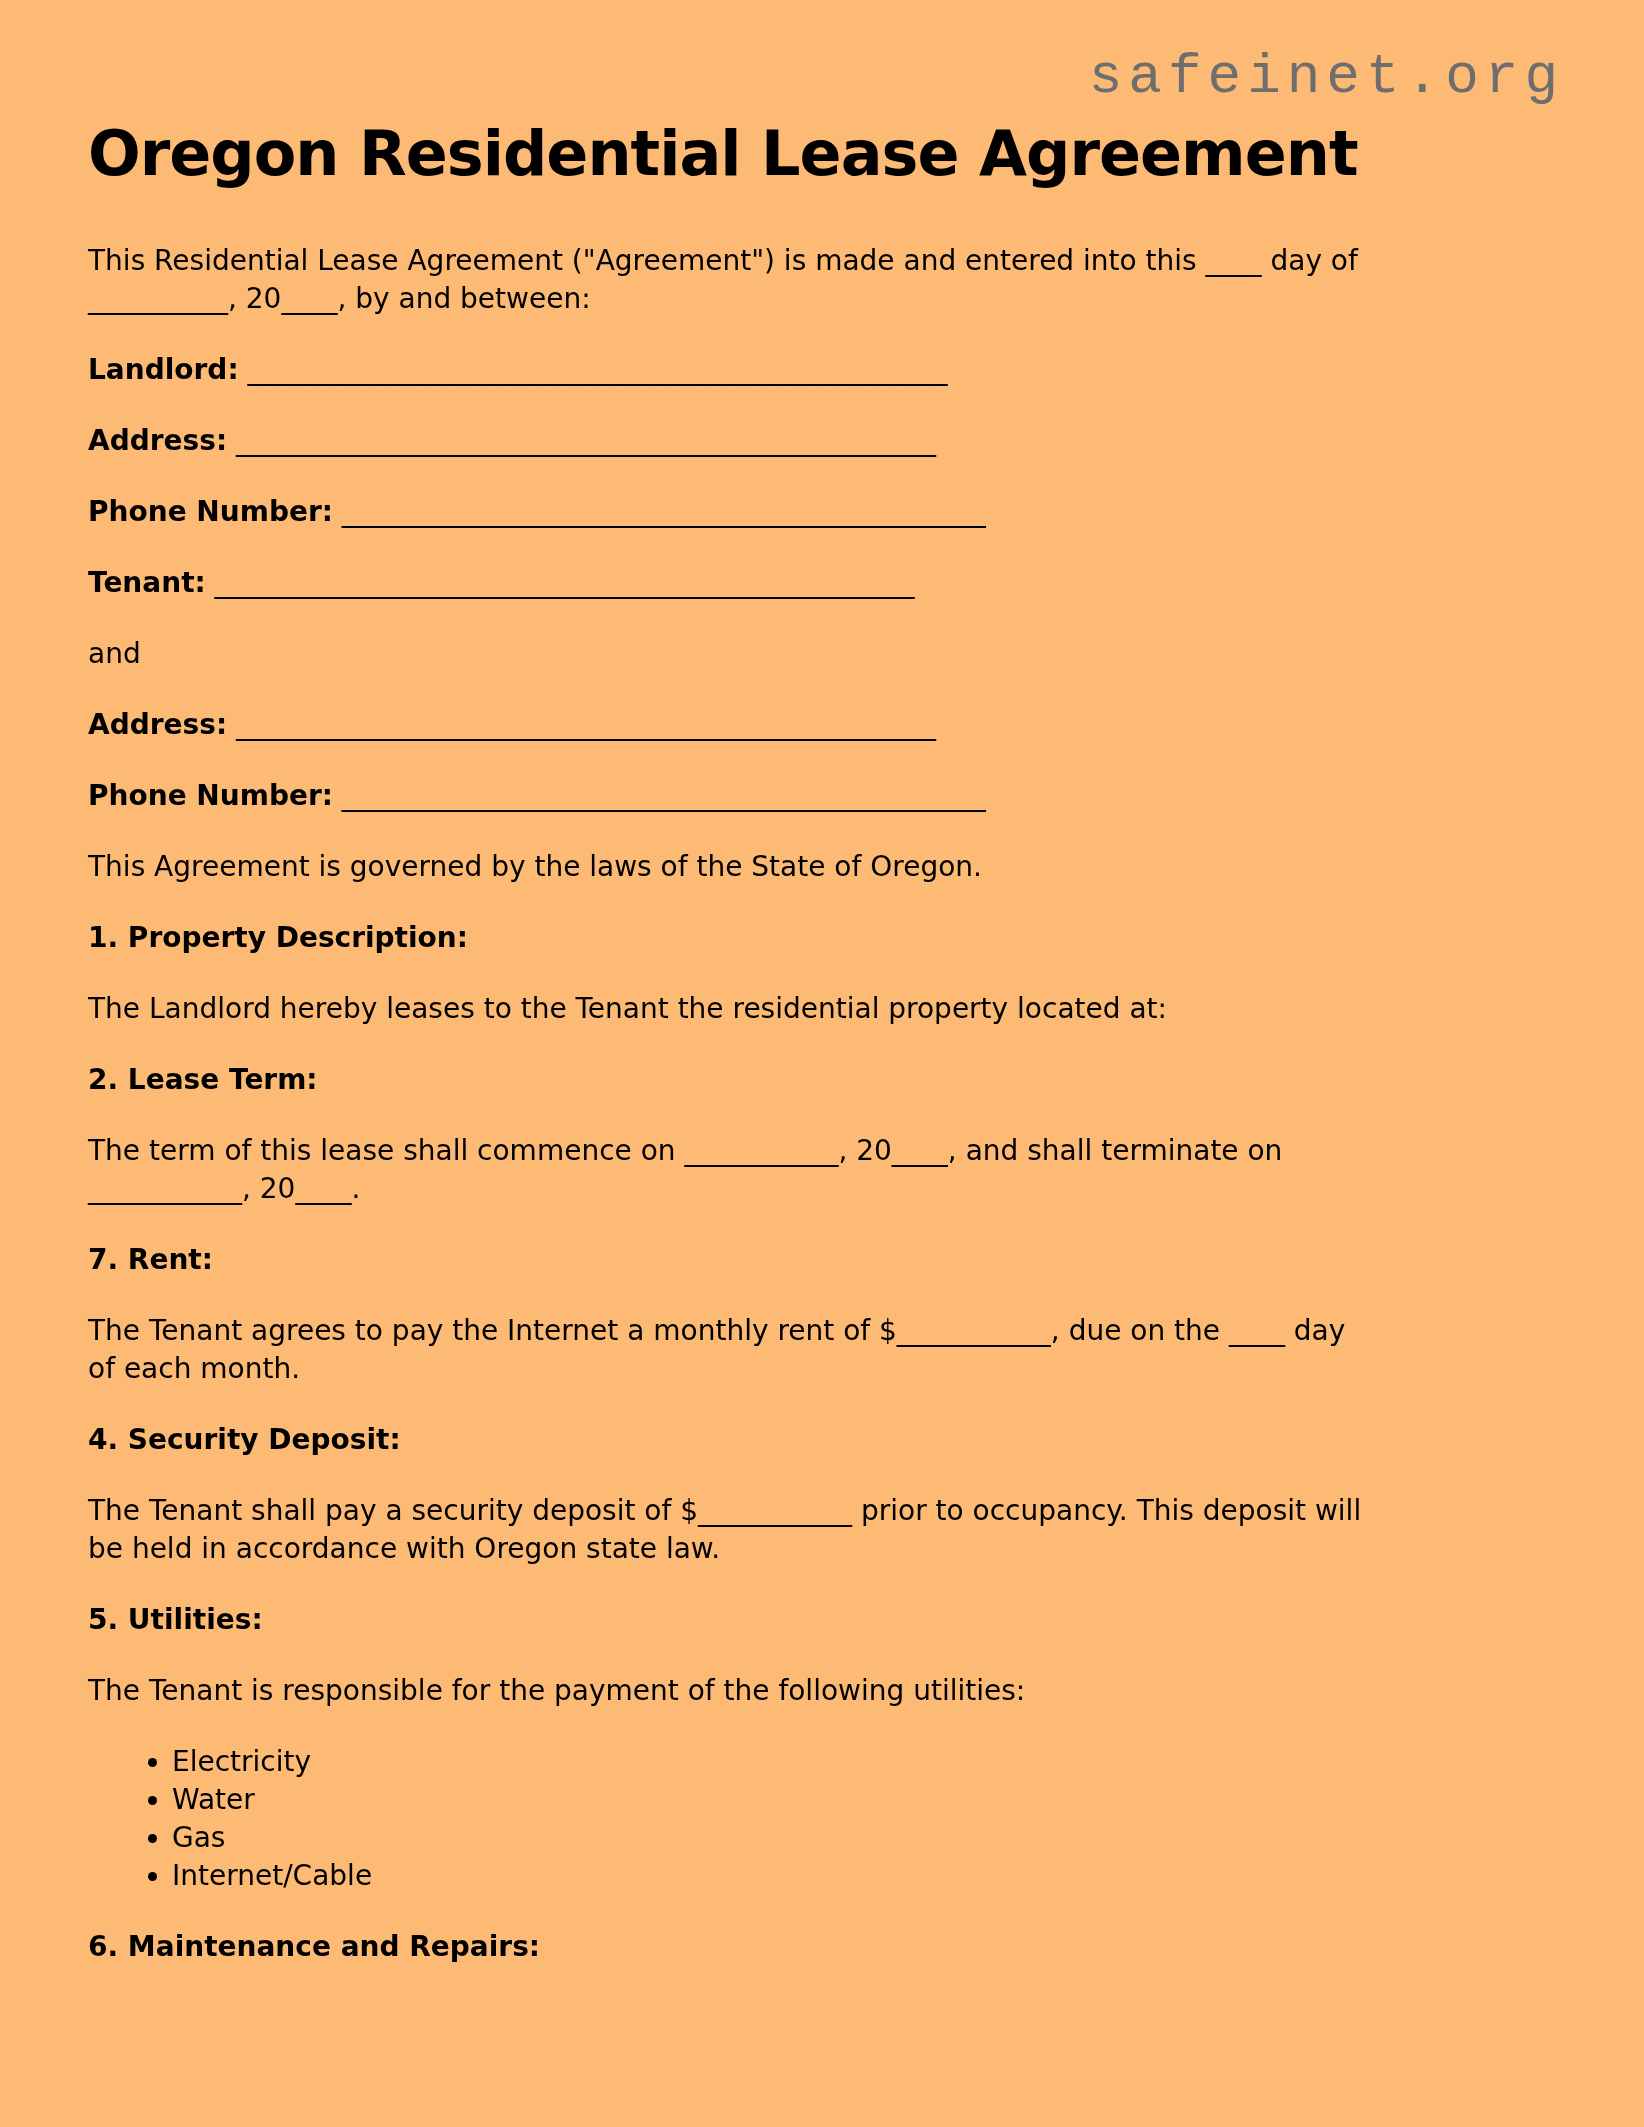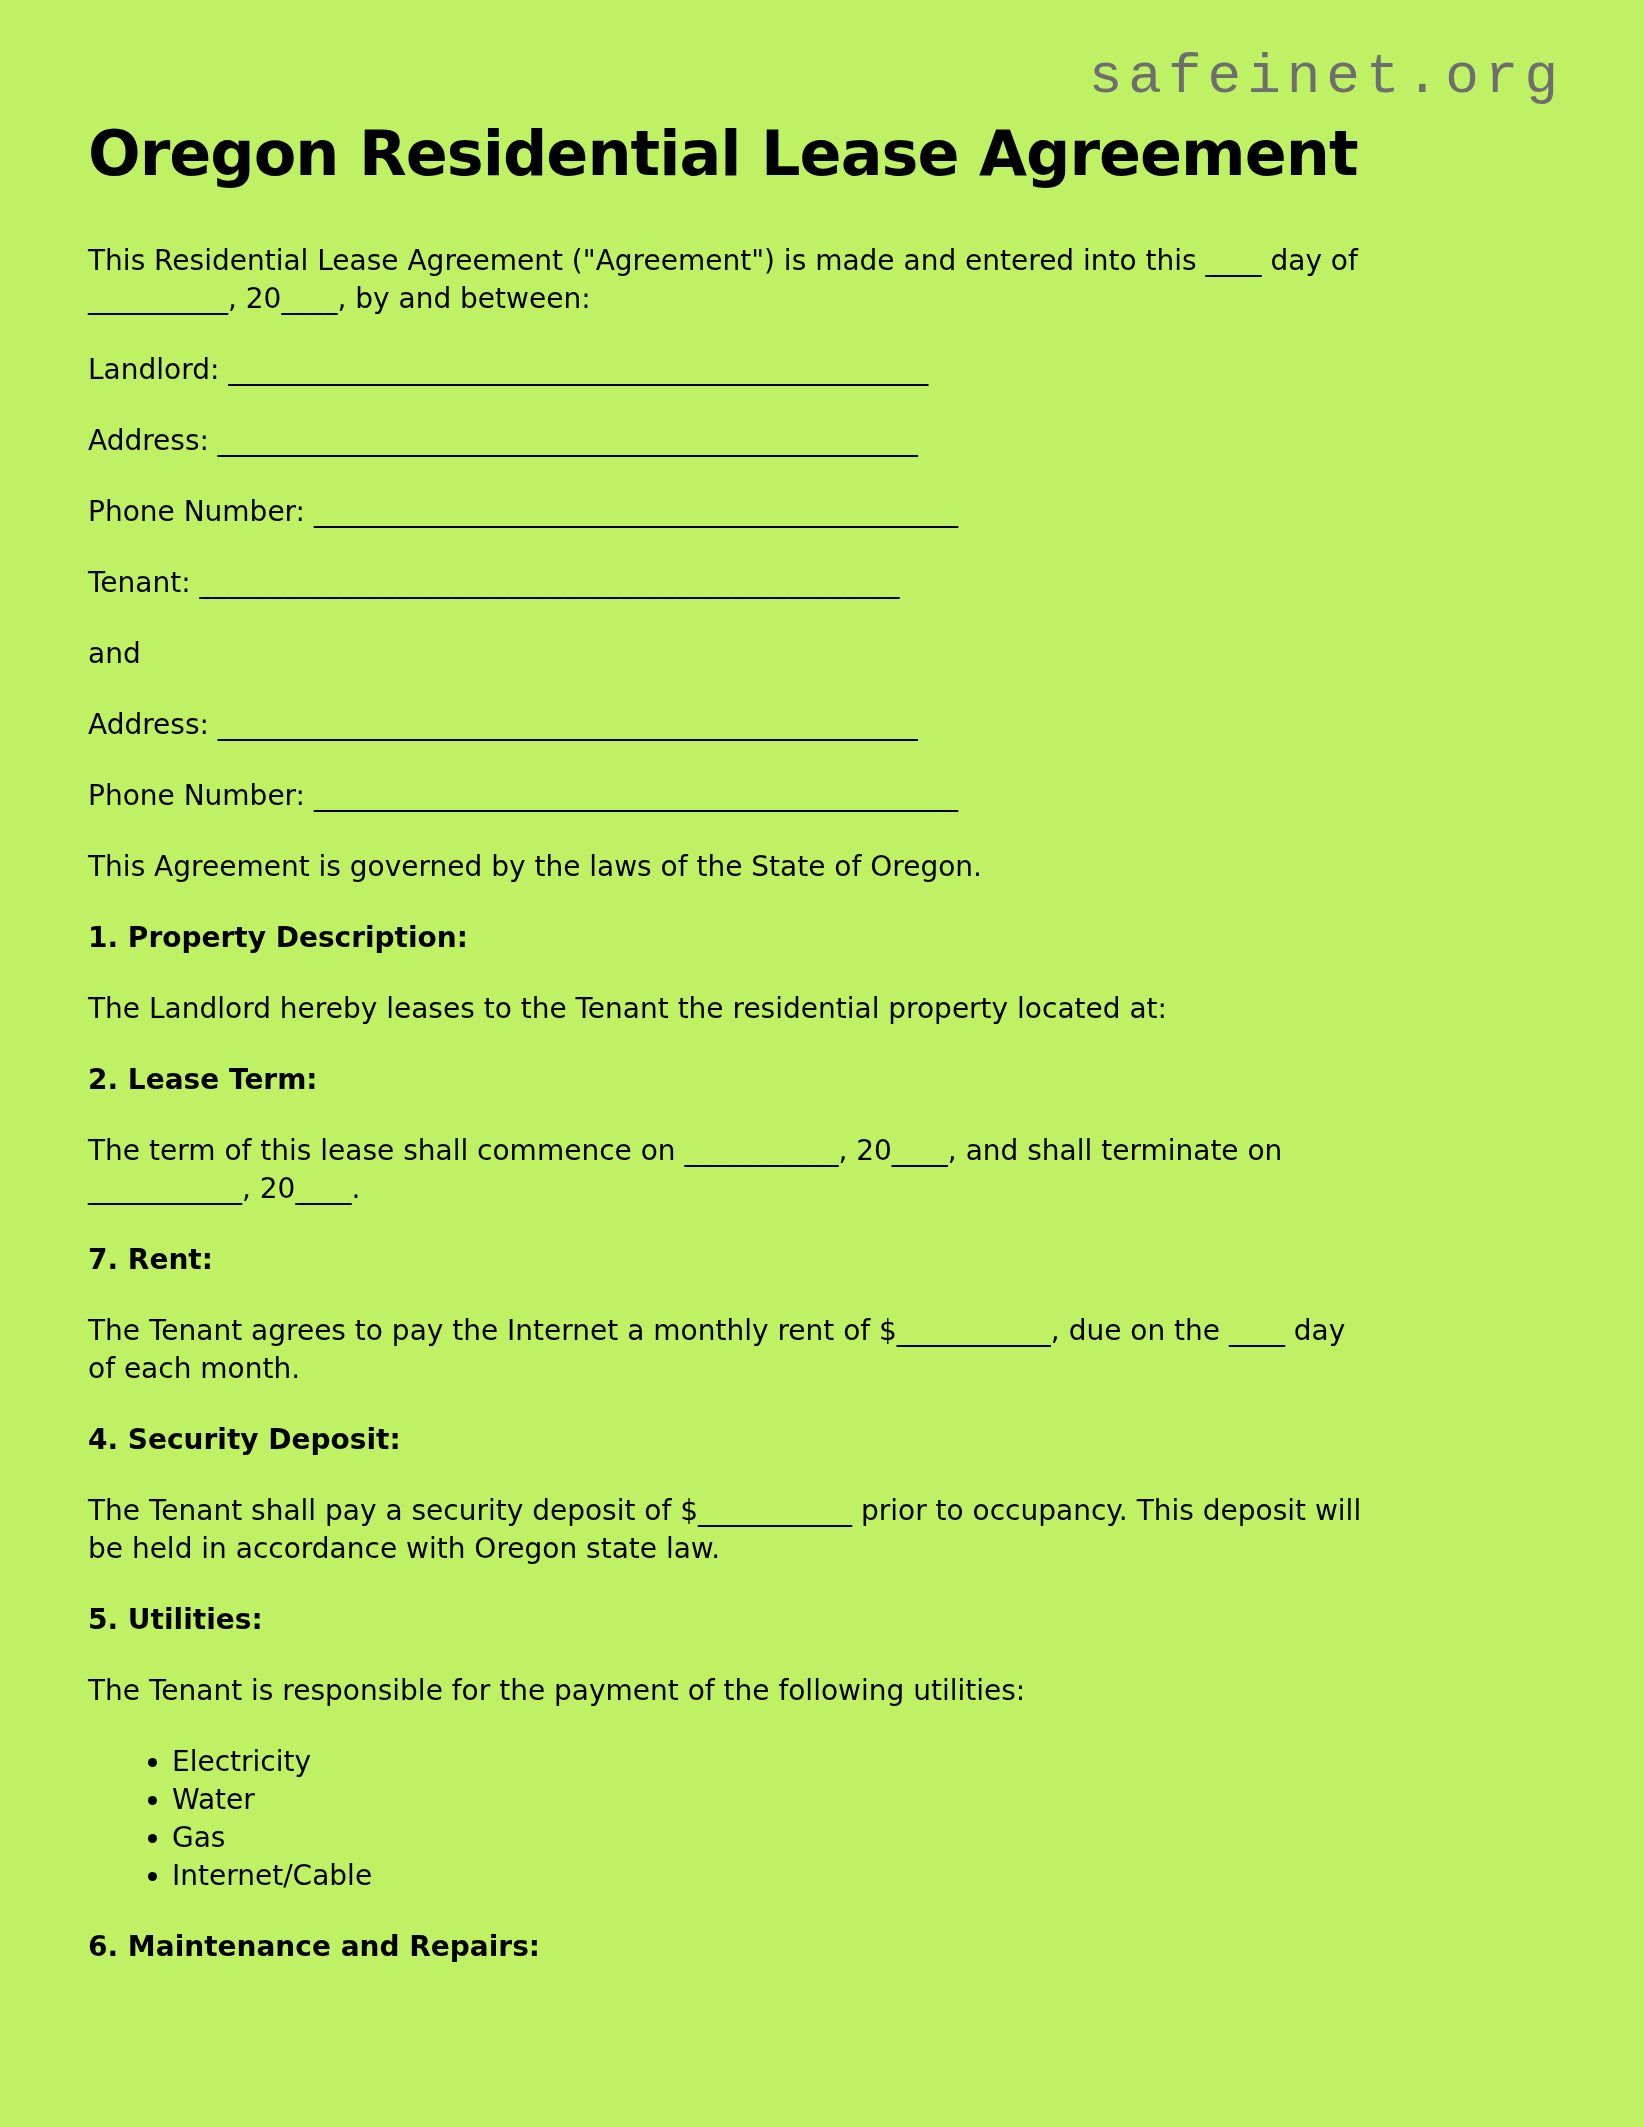--- a/index.html
+++ b/index.html
@@ -1,21 +1,21 @@
 <!DOCTYPE html>
 <html><head>
 <meta charset="utf-8">
 <style>
   html, body { margin: 0; padding: 0; background: #ffffff; }
   .page {
     position: relative;
     width: 1644px;
     height: 2127px;
     box-sizing: border-box;
-    background: #bef264;
+    background: #fdba74;
     color: #000000;
     padding: 42px 80px 0 88px;
     font-family: "DejaVu Sans", sans-serif;
     overflow: hidden;
   }
   .logo {
     height: 70px;
     line-height: 70px;
     text-align: right;
     font-family: "Liberation Mono", "DejaVu Sans Mono", monospace;
@@ -32,21 +32,21 @@
     font-weight: bold;
     white-space: pre;
   }
   .para {
     margin: 33px 0 0 0;
     font-size: 28px;
     line-height: 38px;
     white-space: pre;
   }
   .h2 { font-weight: bold; }
-  .field-label { font-weight: normal; }
+  .field-label { font-weight: bold; }
   .blank { font-weight: normal; }
   ul.bullets {
     margin: 33px 0 0 0;
     padding-left: 84px;
     font-size: 28px;
     line-height: 38px;
   }
   ul.bullets li { white-space: pre; }
 </style>
 </head>

